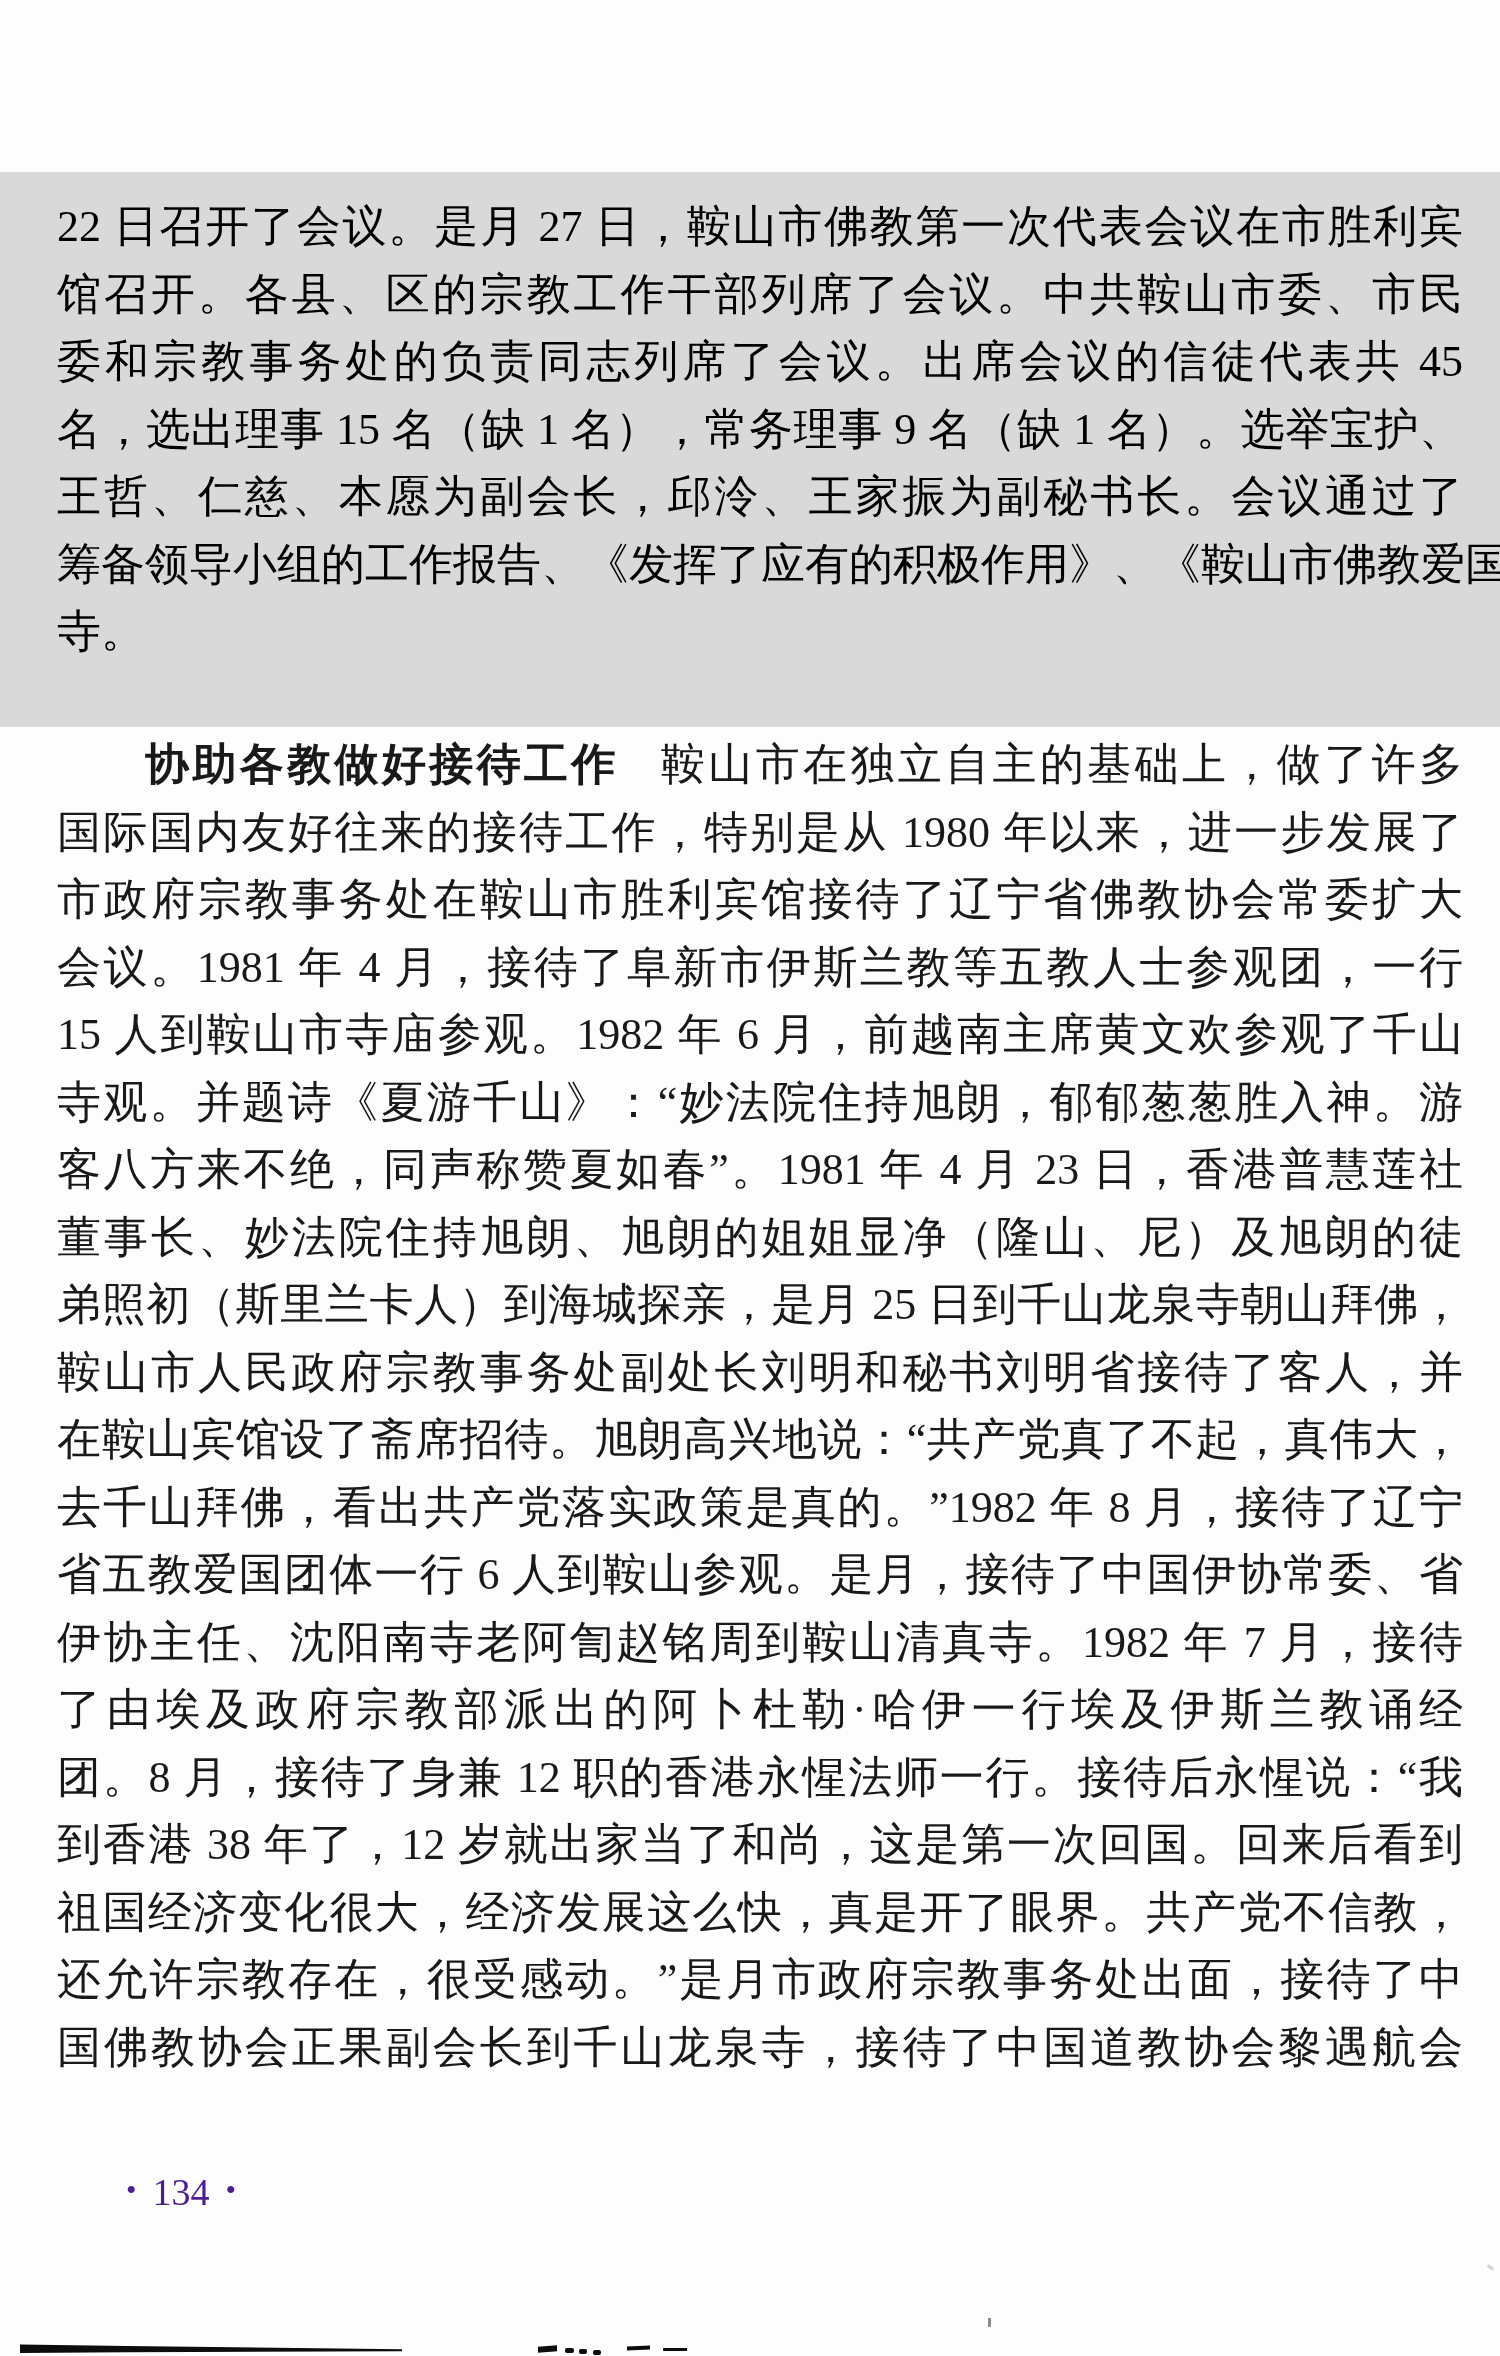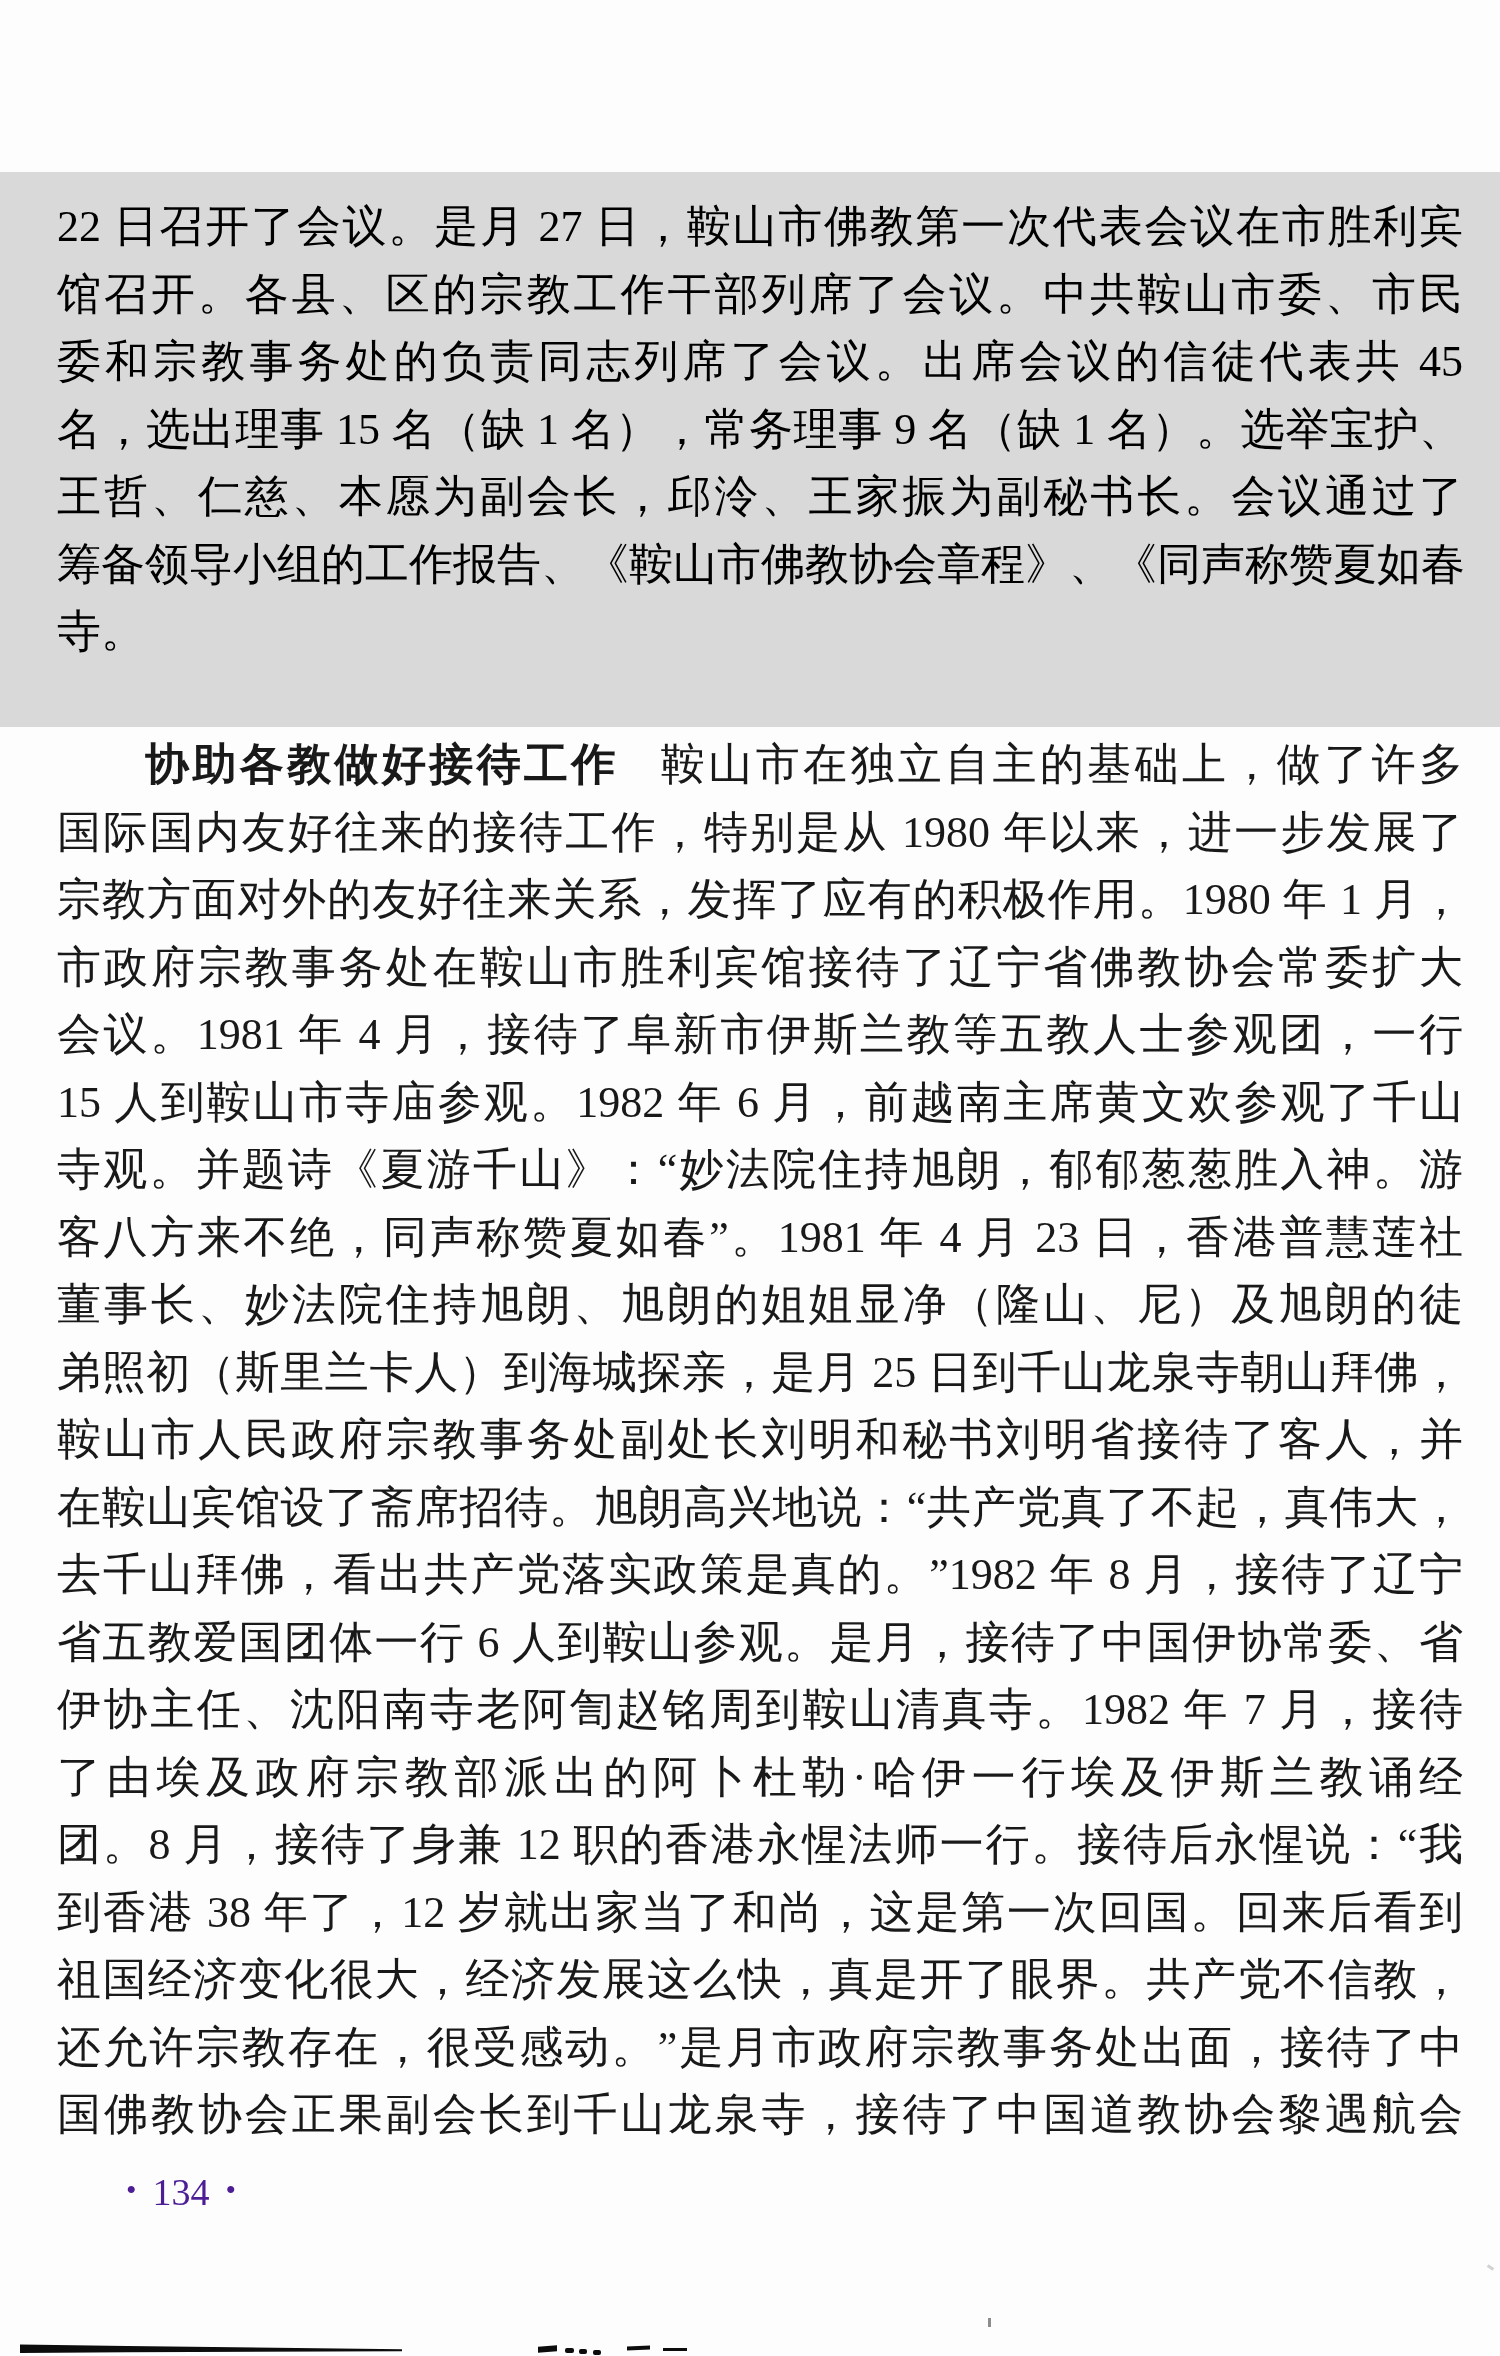--- a/index.html
+++ b/index.html
@@ -85,30 +85,29 @@
 <body>
 
 <div class="gray-band"></div>
 
 <div class="excerpt">
   <div class="t-line">22 日召开了会议。是月 27 日，鞍山市佛教第一次代表会议在市胜利宾</div>
   <div class="t-line">馆召开。各县、区的宗教工作干部列席了会议。中共鞍山市委、市民</div>
   <div class="t-line">委和宗教事务处的负责同志列席了会议。出席会议的信徒代表共 45</div>
   <div class="t-line">名，选出理事 15 名（缺 1 名），常务理事 9 名（缺 1 名）。选举宝护、</div>
   <div class="t-line">王哲、仁慈、本愿为副会长，邱泠、王家振为副秘书长。会议通过了</div>
-  <div class="t-line">筹备领导小组的工作报告、《鞍山市佛教协会章程》、《同声称赞夏如春</div>
+  <div class="t-line">筹备领导小组的工作报告、《发挥了应有的积极作用》、《鞍山市佛教爱国</div>
   <div class="t-line short">寺。</div>
 </div>
 
 <div class="body-text">
   <div class="t-line first">
     <span class="para-heading">协助各教做好接待工作</span><span class="para-intro">鞍山市在独立自主的基础上，做了许多</span>
   </div>
   <div class="t-line">国际国内友好往来的接待工作，特别是从 1980 年以来，进一步发展了</div>
-  <div class="t-line">宗教方面对外的友好往来关系，发挥了应有的积极作用。1980 年 1 月，</div>
   <div class="t-line">市政府宗教事务处在鞍山市胜利宾馆接待了辽宁省佛教协会常委扩大</div>
   <div class="t-line">会议。1981 年 4 月，接待了阜新市伊斯兰教等五教人士参观团，一行</div>
   <div class="t-line">15 人到鞍山市寺庙参观。1982 年 6 月，前越南主席黄文欢参观了千山</div>
   <div class="t-line">寺观。并题诗《夏游千山》：“妙法院住持旭朗，郁郁葱葱胜入神。游</div>
   <div class="t-line">客八方来不绝，同声称赞夏如春”。1981 年 4 月 23 日，香港普慧莲社</div>
   <div class="t-line">董事长、妙法院住持旭朗、旭朗的姐姐显净（隆山、尼）及旭朗的徒</div>
   <div class="t-line">弟照初（斯里兰卡人）到海城探亲，是月 25 日到千山龙泉寺朝山拜佛，</div>
   <div class="t-line">鞍山市人民政府宗教事务处副处长刘明和秘书刘明省接待了客人，并</div>
   <div class="t-line">在鞍山宾馆设了斋席招待。旭朗高兴地说：“共产党真了不起，真伟大，</div>
   <div class="t-line">去千山拜佛，看出共产党落实政策是真的。”1982 年 8 月，接待了辽宁</div>

